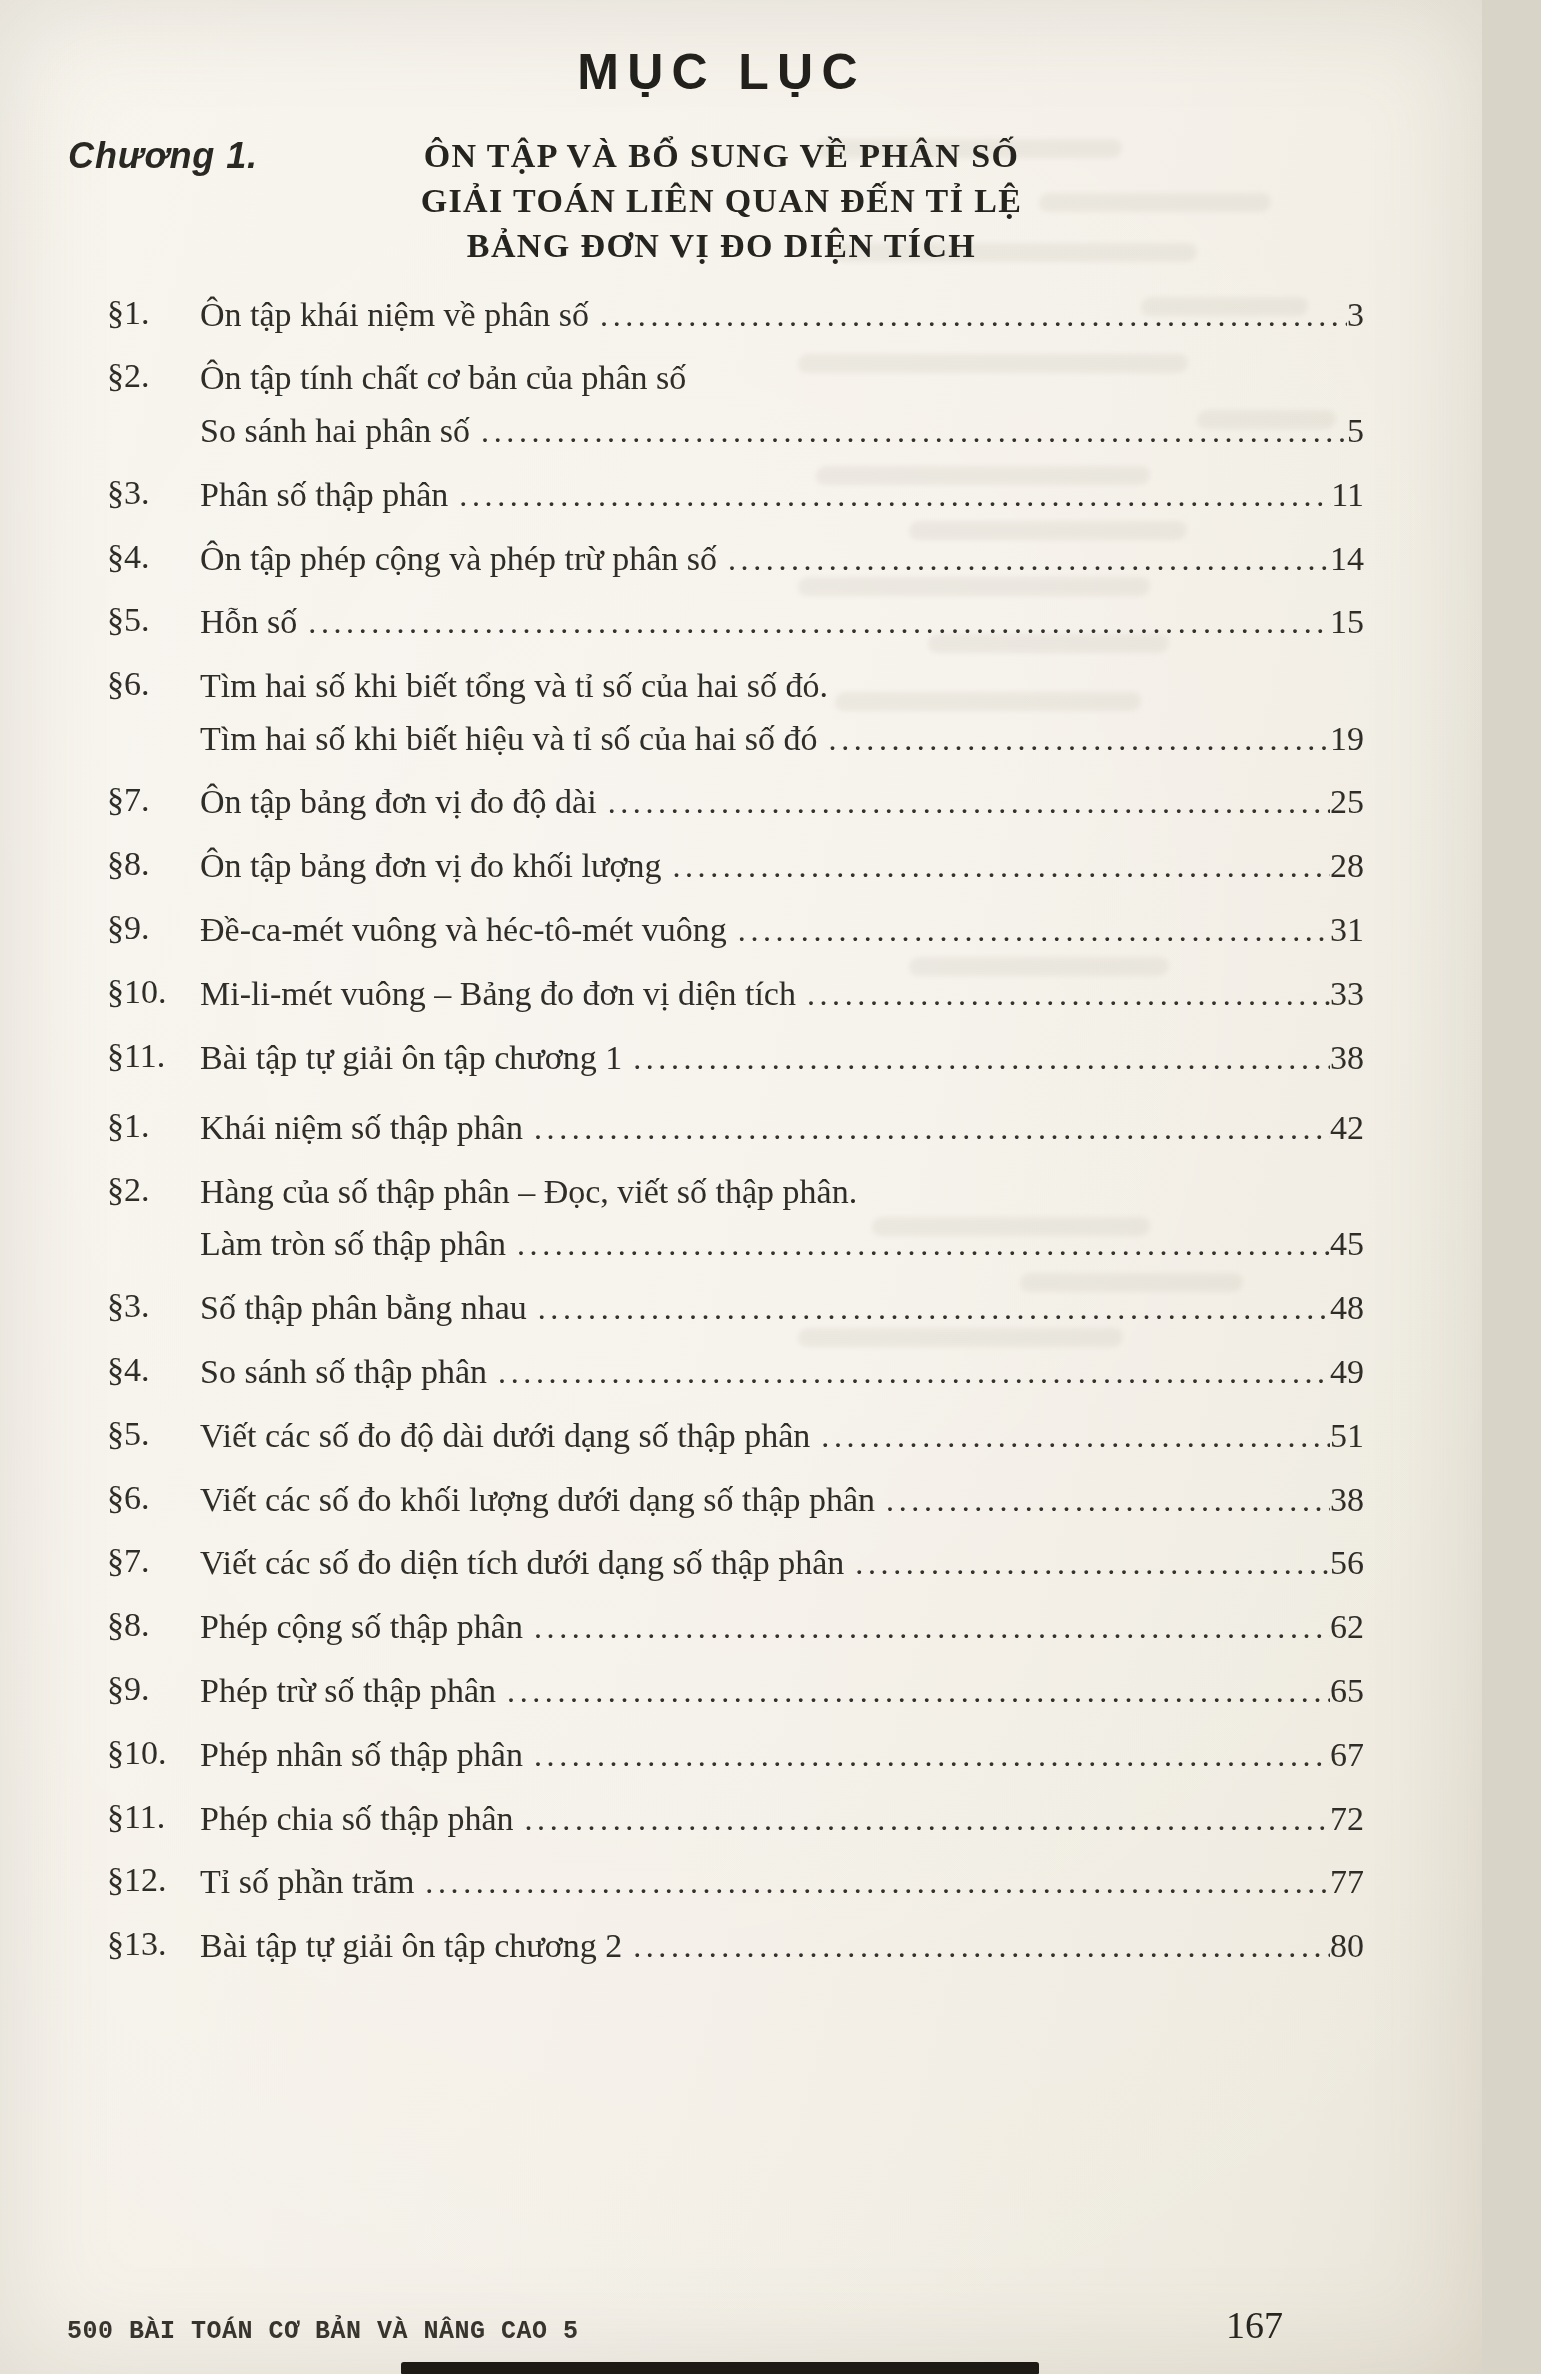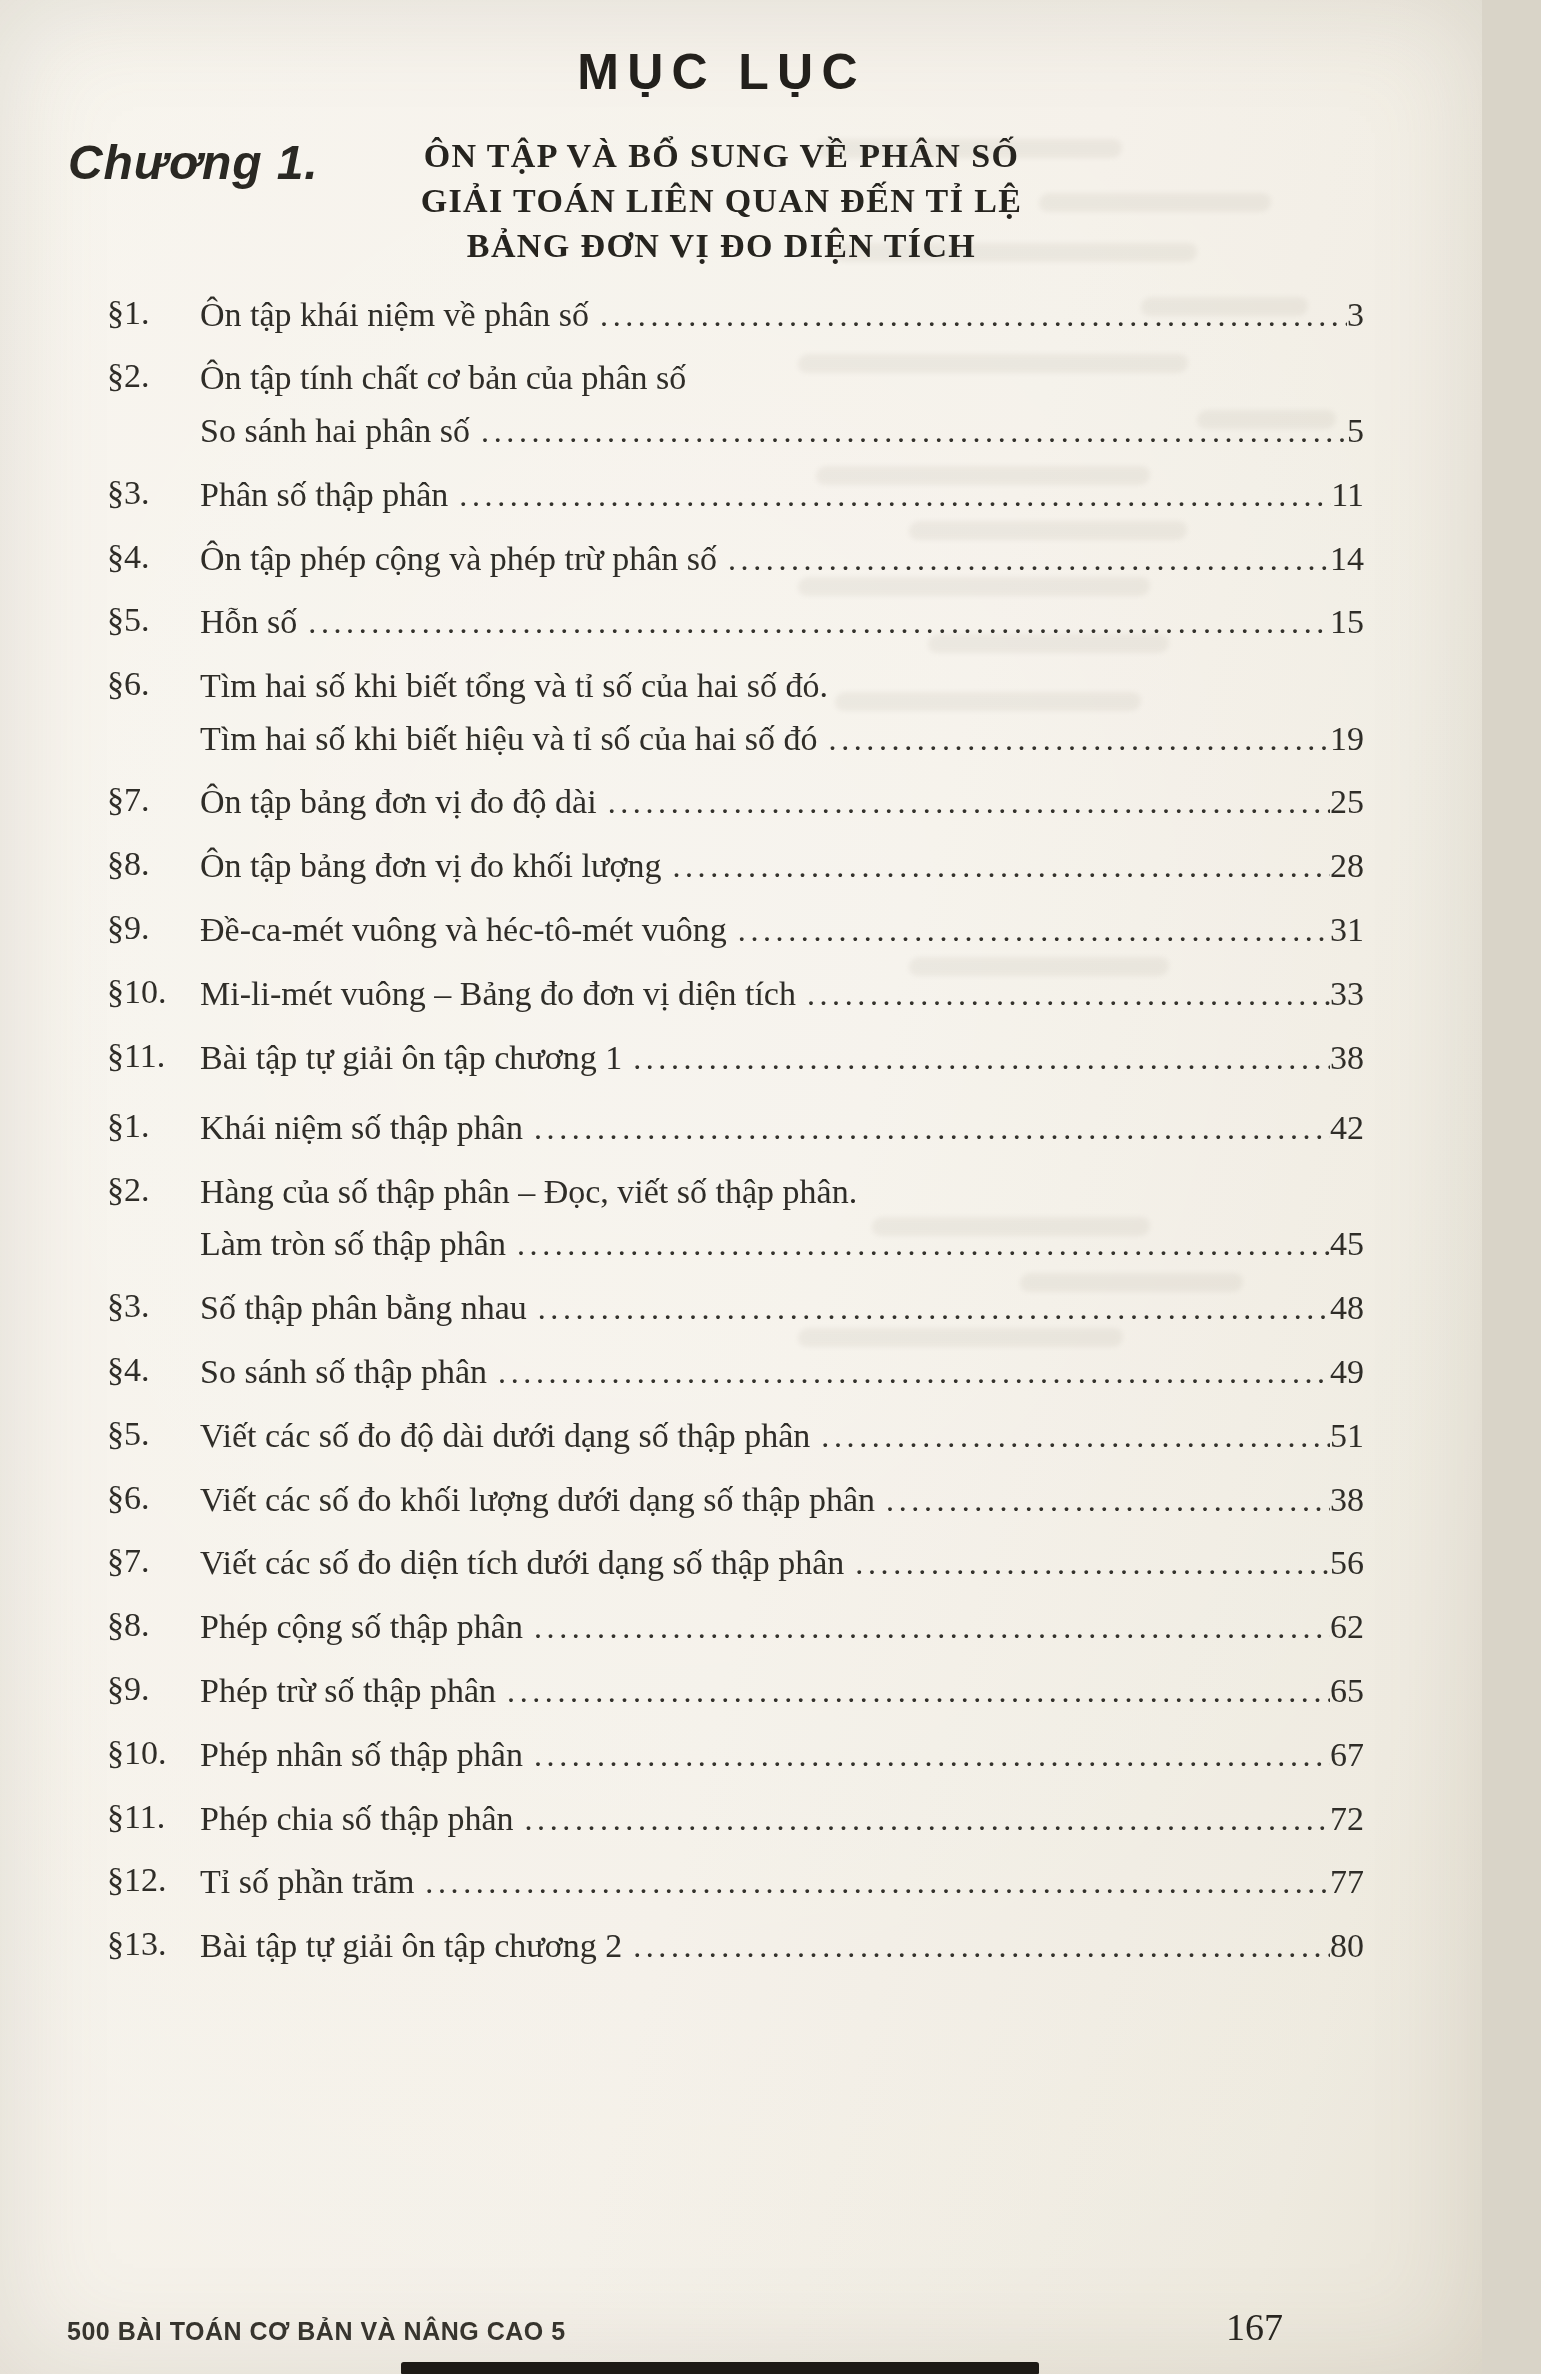--- a/index.html
+++ b/index.html
@@ -32,21 +32,21 @@
     text-align:center;
     font-family:"Liberation Sans","DejaVu Sans",sans-serif;
     font-weight:bold; font-size:50px; letter-spacing:8.3px; color:#22201c;
   }
 
   .chapter { margin-top:28px; }
   .chapter-head { position:relative; padding-top:3.7px; }
   .chapter-label {
     position:absolute; left:-11px; top:5.6px;
     font-family:"Liberation Sans","DejaVu Sans",sans-serif;
-    font-style:italic; font-weight:bold; font-size:48px; color:#2a2823;
+    font-style:italic; font-weight:bold; font-size:36px; color:#2a2823;
     letter-spacing:0.9px;
   }
   .chapter-titles { text-align:center; }
   .chapter-title-line {
     font-family:Liberation Serif, serif;
     font-weight:bold; font-size:34px; line-height:45px;
     letter-spacing:1.4px; color:#26241f;
   }
 
   .entries { margin-top:26px; padding-left:28px; }
@@ -63,21 +63,21 @@
   .dots::after {
     content:"........................................................................................................................................................................";
   }
   .pgnum { flex:0 0 auto; white-space:nowrap; }
 
   .footer {
     position:absolute; left:67px; right:199px; top:2277px;
     display:flex; justify-content:space-between; align-items:baseline;
   }
   .footer-book {
-    font-family:Liberation Sans, sans-serif;
+    font-family:Liberation Mono, monospace;
     font-weight:bold; font-size:25px; letter-spacing:0.5px; color:#35332d;margin-top:40px;
   }
   .footer-page { font-size:38px; color:#26241f; }
 
   .scan-bar {
     position:absolute; left:401px; top:2362px; width:638px; height:13px;
     background:#15141280; background:#161411; border-radius:2.8px;
   }
 </style>
 </head>

